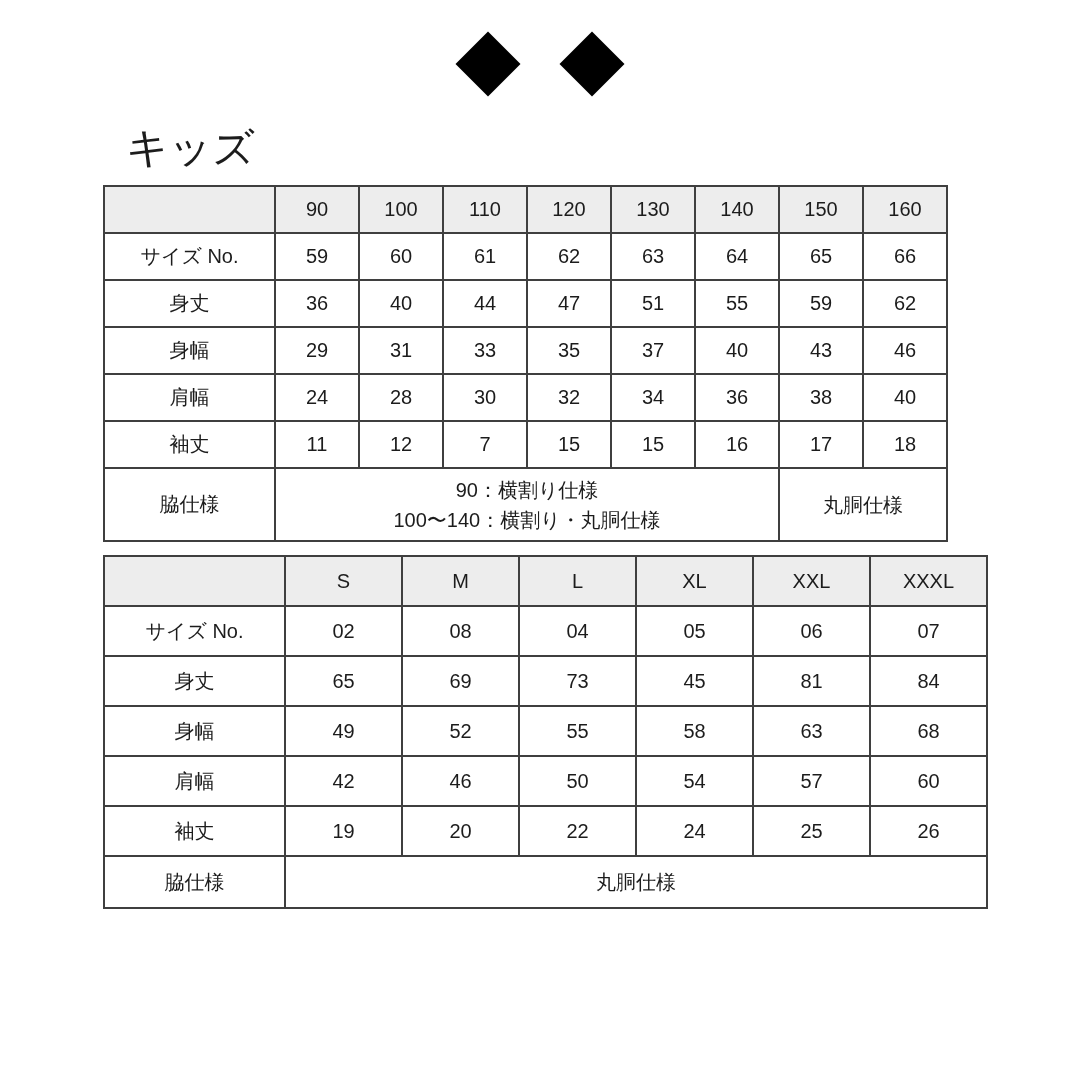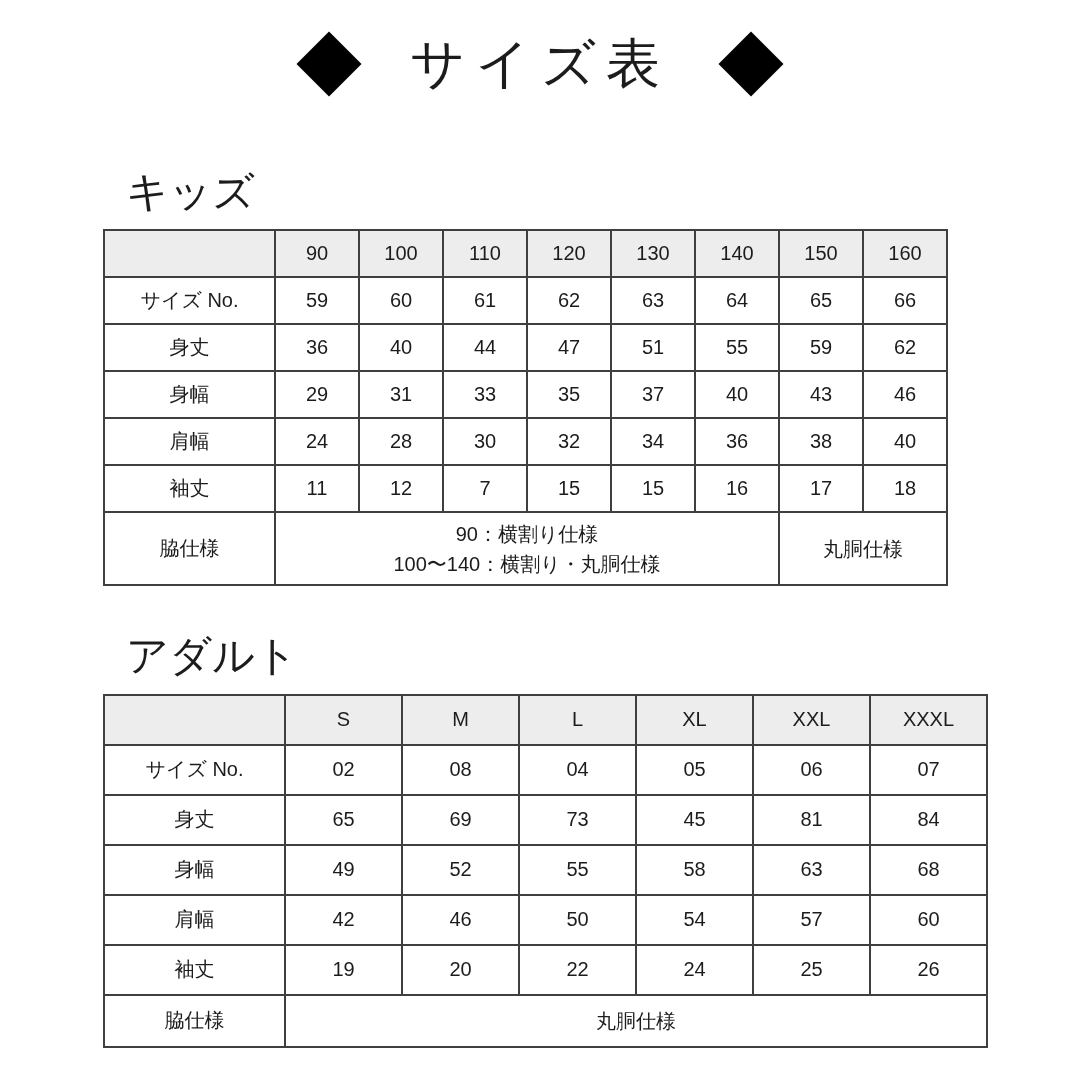--- a/index.html
+++ b/index.html
@@ -19,21 +19,21 @@
   .title-text { font-size: 54px; letter-spacing: 10px; font-weight: normal; }
   .diamond {
     width: 46px; height: 46px; background: #000;
     transform: rotate(45deg); flex: 0 0 auto;
   }
 
   .section-heading {
     font-size: 42px; font-weight: normal;
     margin: 0 0 0 126px; line-height: 1.15;
   }
-  .kids-heading  { margin-top: 70px; }
+  .kids-heading  { margin-top: 26px; }
   .adult-heading { margin-top: 46px; }
 
   table.size-table {
     border-collapse: collapse; table-layout: fixed;
     margin: 13px 0 12px 103px;
     font-size: 20px;
   }
   .size-table th, .size-table td {
     border: 2px solid #3f3f3f;
     text-align: center; vertical-align: middle;
@@ -54,21 +54,20 @@
 
   tr.spec-row td { line-height: 1.5; }
 </style>
 </head>
 <body>
 
 <div class="canvas">
 
   <div class="title-row">
     <span class="diamond"></span>
-    <span class="title-text">サイズ表</span>
     <span class="diamond"></span>
   </div>
 
   <h2 class="section-heading kids-heading">キッズ</h2>
 
   <table class="size-table kids" id="kids-table">
     <thead>
       <tr>
           <th class="label-col"></th>
           <th>90</th>
@@ -138,21 +137,20 @@
           <td>18</td>
         </tr>
         <tr class="spec-row">
           <th class="label-col">脇仕様</th>
           <td colspan="6">90：横割り仕様<br>100〜140：横割り・丸胴仕様</td>
           <td colspan="2">丸胴仕様</td>
         </tr>
       </tbody>
   </table>
 
-  <h2 class="section-heading adult-heading">アダルト</h2>
 
   <table class="size-table adult" id="adult-table">
     <thead>
       <tr>
           <th class="label-col"></th>
           <th>S</th>
           <th>M</th>
           <th>L</th>
           <th>XL</th>
           <th>XXL</th>

